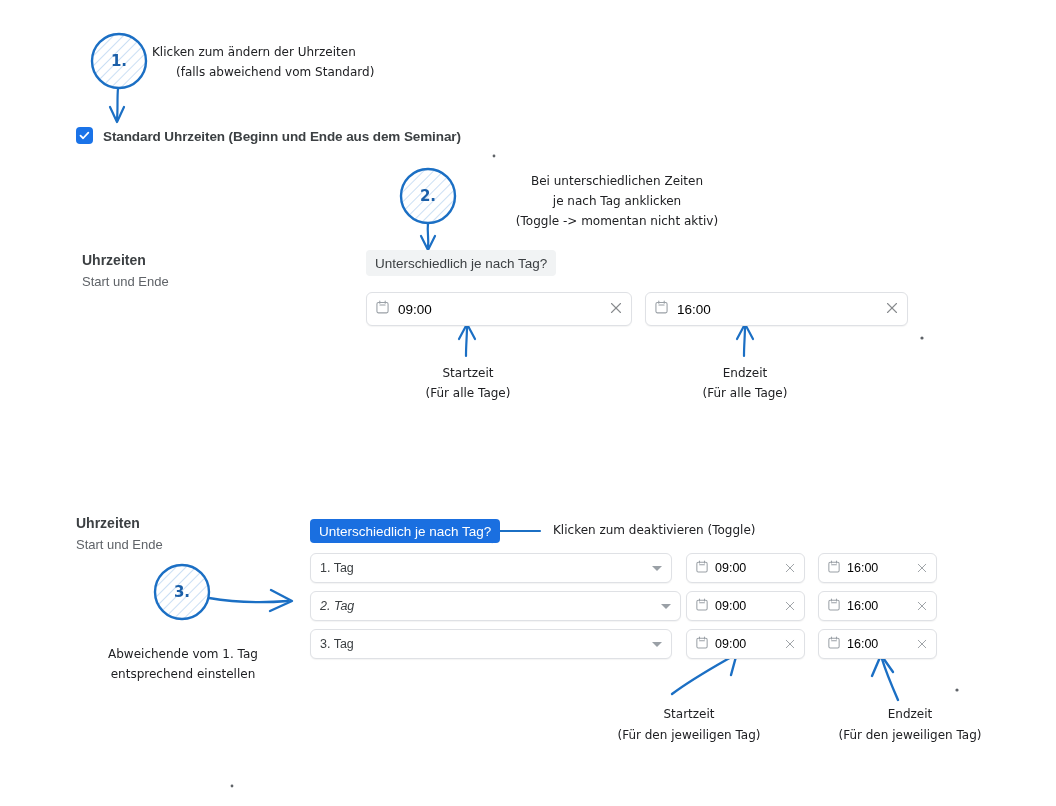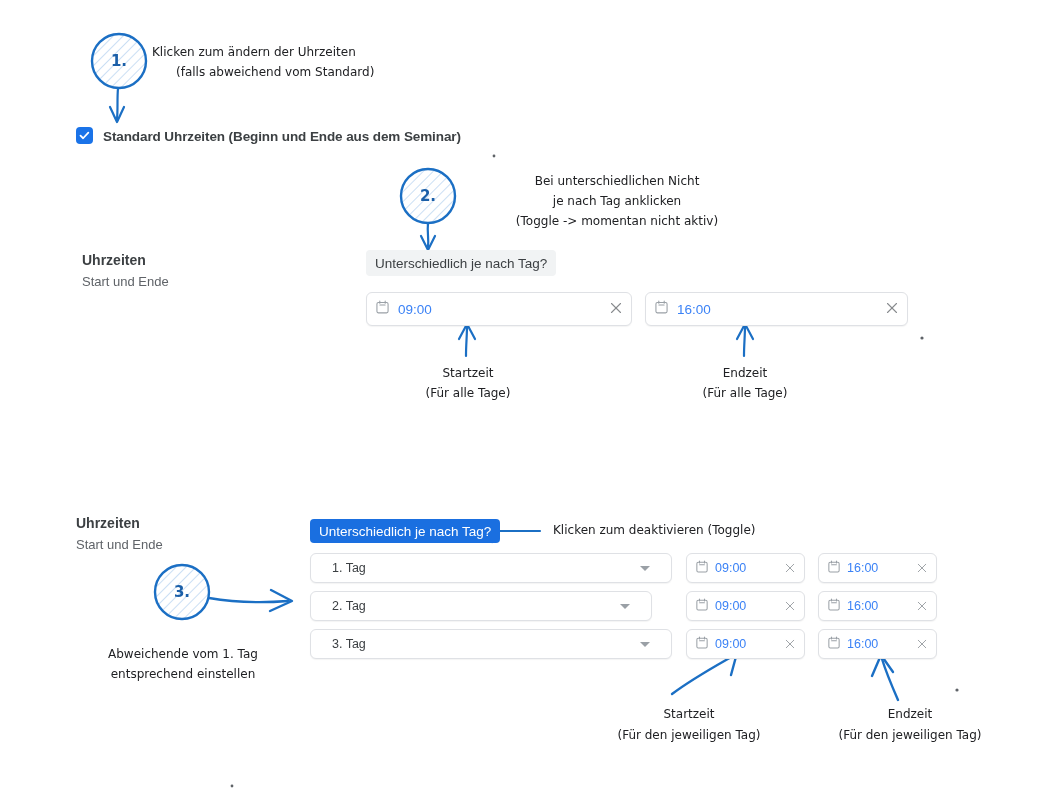--- a/index.html
+++ b/index.html
@@ -89,42 +89,42 @@
     border-radius: 6px;
     background: #ffffff;
     display: flex;
     align-items: center;
     padding: 0 9px;
     box-shadow: 0 1px 1px rgba(60,64,67,0.06);
   }
   .input .cal { flex: none; display: block; margin-right: 9px; }
   .input .val {
     font-size: 13.5px;
-    color: #3b82f6;
+    color: #000000;
     font-weight: 500;
     flex: 1 1 auto;
     white-space: nowrap;
   }
   .input .clear {
     flex: none;
     display: block;
     opacity: .75;
   }
   .input.small .val { font-size: 12.5px; }
   .input.small .cal { margin-right: 7px; }
 
   .select {
     position: absolute;
     box-sizing: border-box;
     border: 1px solid #dfe1e5;
     border-radius: 6px;
     background: #ffffff;
     display: flex;
     align-items: center;
-    padding: 0 21px;
+    padding: 0 9px;
     box-shadow: 0 1px 1px rgba(60,64,67,0.06);
   }
   .select .sval {
     font-size: 12.5px;
     color: #3c4043;
     flex: 1 1 auto;
     white-space: nowrap;
   }
   .select .caret {
     width: 0; height: 0;
@@ -216,21 +216,21 @@
     <circle cx="922" cy="338" r="1.6" fill="#5f6368"></circle>
     <circle cx="957" cy="690" r="1.6" fill="#5f6368"></circle>
     <circle cx="232" cy="786" r="1.4" fill="#5f6368"></circle>
   </svg>
 
   <div class="badge-num" style="left:99px; top:52px; width:40px;">1.</div>
   <div class="note l" style="left:152px; top:43px;">Klicken zum ändern der Uhrzeiten</div>
   <div class="note l" style="left:140px; top:63px;margin-left:36px;">(falls abweichend vom Standard)</div>
 
   <div class="badge-num" style="left:408px; top:187px; width:40px;">2.</div>
-  <div class="note c" style="left:480px; top:172px; width:274px;">Bei unterschiedlichen Nicht</div>
+  <div class="note c" style="left:480px; top:172px; width:274px;">Bei unterschiedlichen Zeiten</div>
   <div class="note c" style="left:480px; top:192px; width:274px;">je nach Tag anklicken</div>
   <div class="note c" style="left:480px; top:212px; width:274px;">(Toggle -&gt; momentan nicht aktiv)</div>
 
   <div class="note c" style="left:375px; top:364px; width:186px;">Startzeit</div>
   <div class="note c" style="left:375px; top:384px; width:186px;">(Für alle Tage)</div>
 
   <div class="note c" style="left:652px; top:364px; width:186px;">Endzeit</div>
   <div class="note c" style="left:652px; top:384px; width:186px;">(Für alle Tage)</div>
 
   <div class="note l" style="left:553px; top:521px;">Klicken zum deaktivieren (Toggle)</div>
@@ -340,21 +340,21 @@
     </span>
     <span class="val">16:00</span>
     <span class="clear">
       <svg width="10" height="10" viewBox="0 0 12 12" aria-hidden="true">
         <line x1="1.5" y1="1.5" x2="10.5" y2="10.5" stroke="#80868b" stroke-width="1.2" stroke-linecap="round"></line>
         <line x1="10.5" y1="1.5" x2="1.5" y2="10.5" stroke="#80868b" stroke-width="1.2" stroke-linecap="round"></line>
       </svg>
     </span>
   </div>
 
-  <div class="select" style="left:310px; top:591px; width:342px; height:30px;">
+  <div class="select" style="left:310px; top:591px; width:371px; height:30px;font-style:italic;">
     <span class="sval">2. Tag</span>
     <span class="caret"></span>
   </div>
   <div class="input small" style="left:686px; top:591px; width:119px; height:30px;">
     <span class="cal">
       <svg width="12" height="13" viewBox="0 0 14 15" aria-hidden="true">
         <rect x="1" y="2.6" width="12" height="11.2" rx="1.6" fill="none" stroke="#9aa0a6" stroke-width="1.2"></rect>
         <line x1="4.2" y1="5.4" x2="9.8" y2="5.4" stroke="#9aa0a6" stroke-width="1.2" stroke-linecap="round"></line>
         <line x1="4.1" y1="1" x2="4.1" y2="3.4" stroke="#9aa0a6" stroke-width="1.2" stroke-linecap="round"></line>
         <line x1="9.9" y1="1" x2="9.9" y2="3.4" stroke="#9aa0a6" stroke-width="1.2" stroke-linecap="round"></line>

